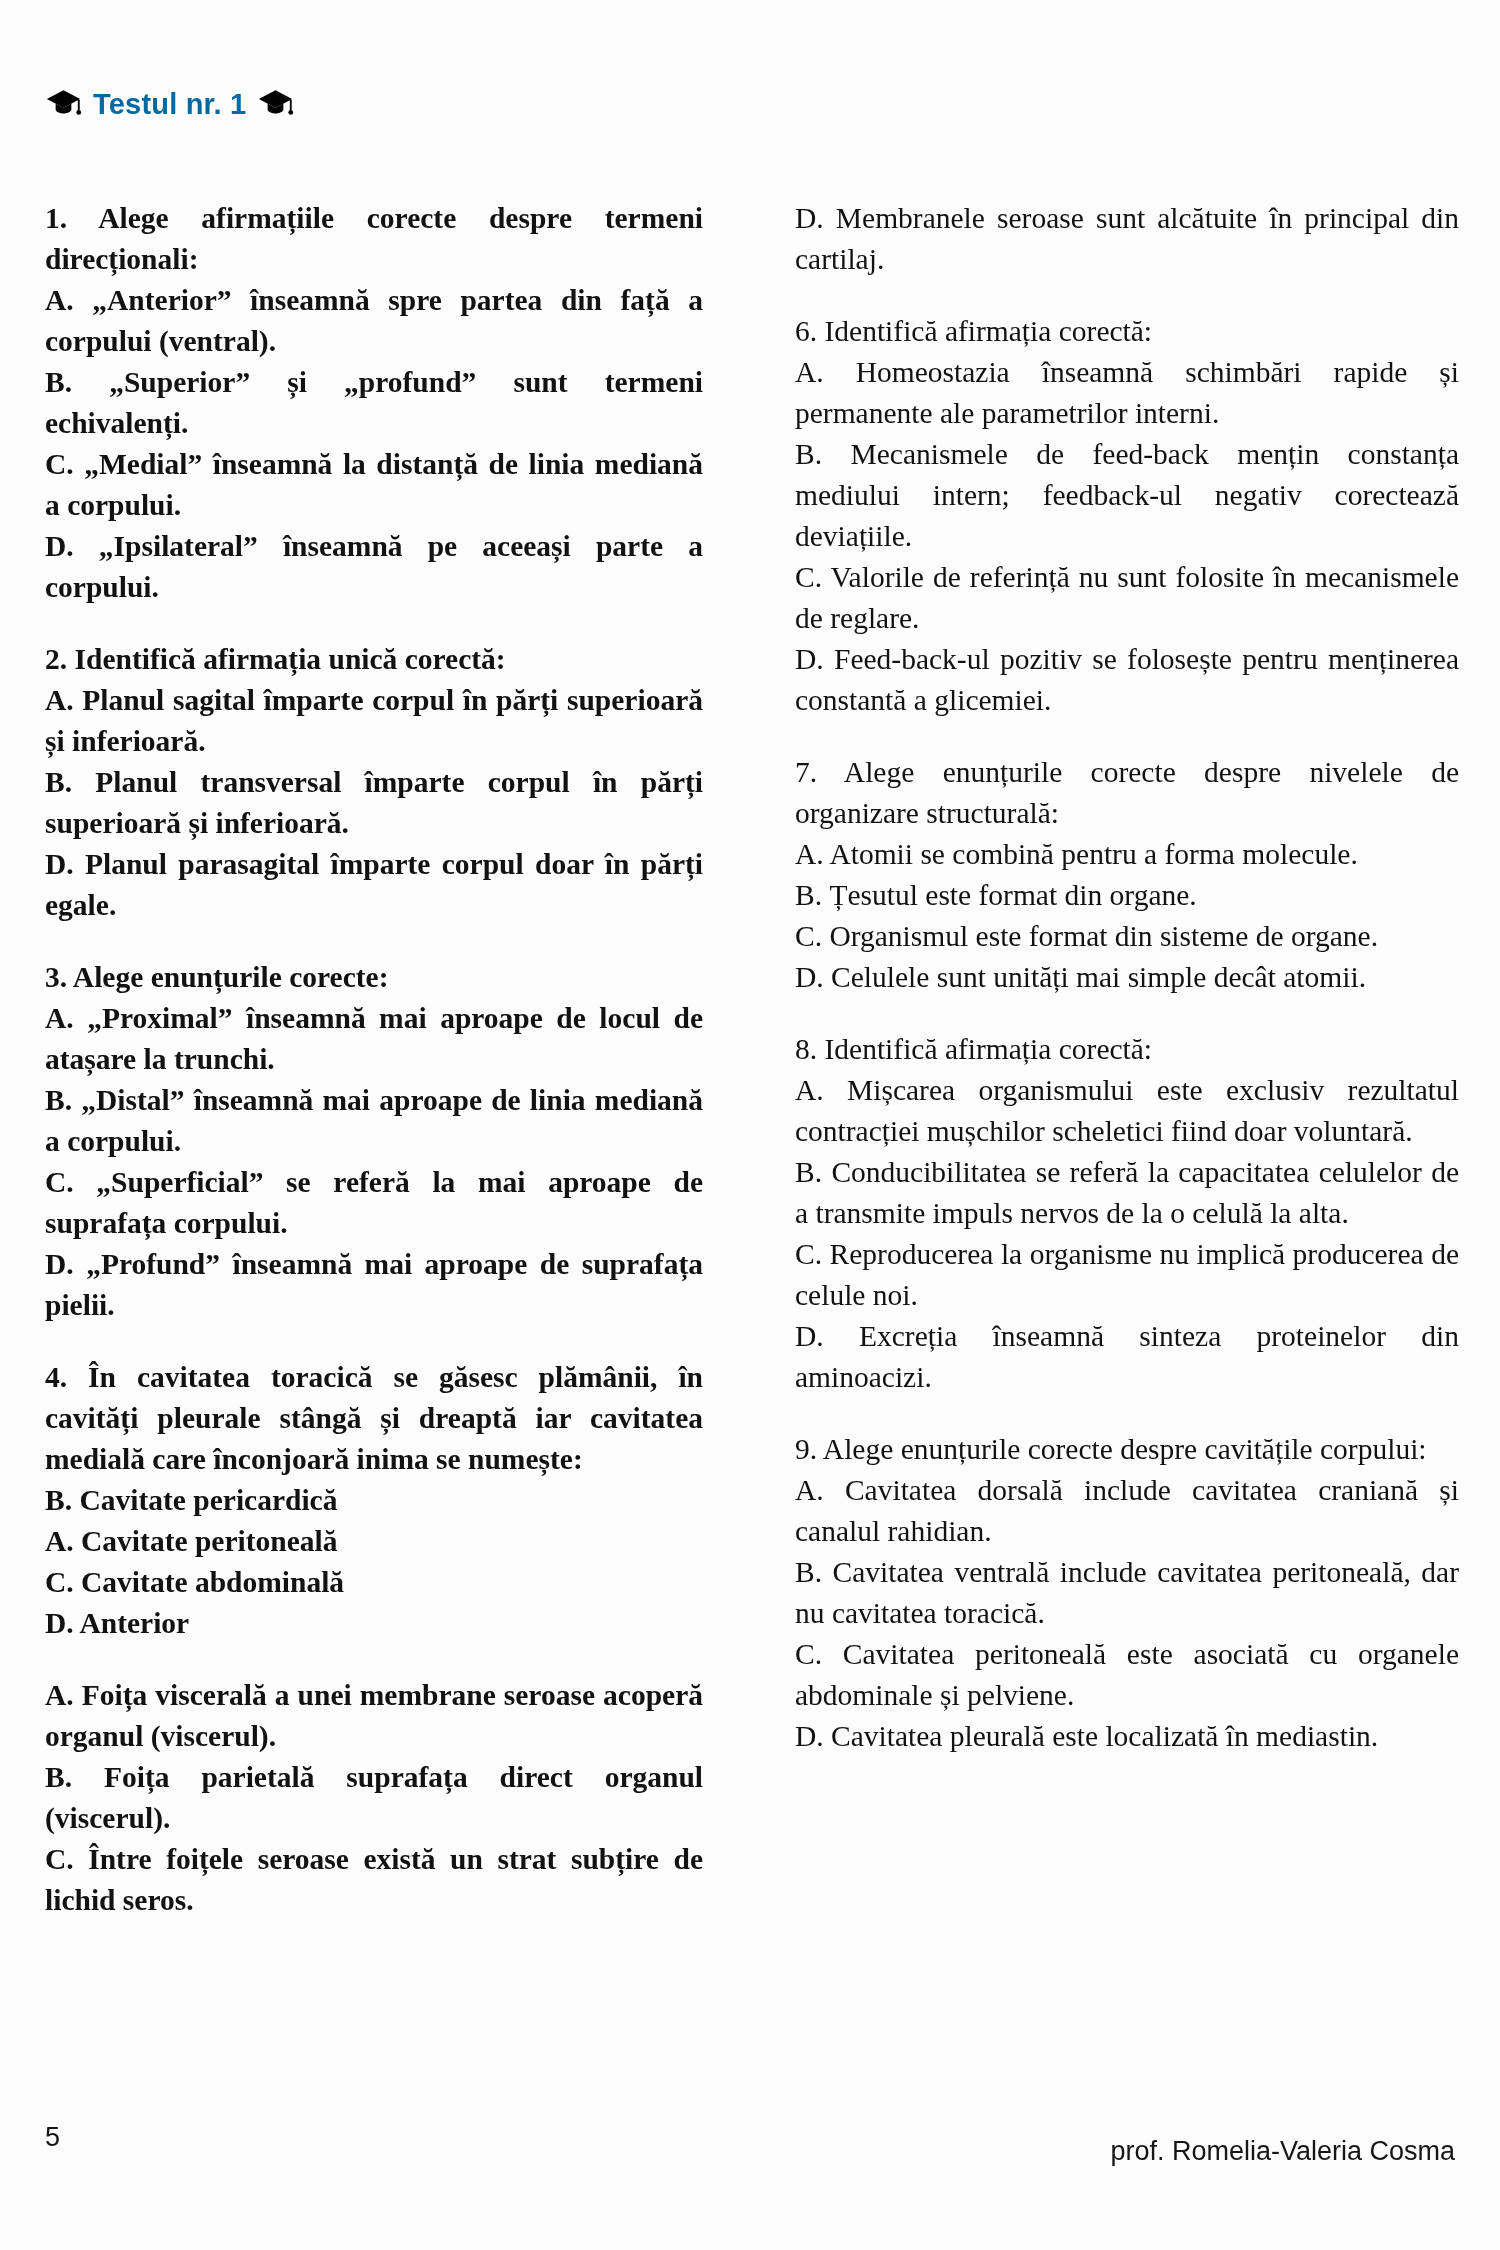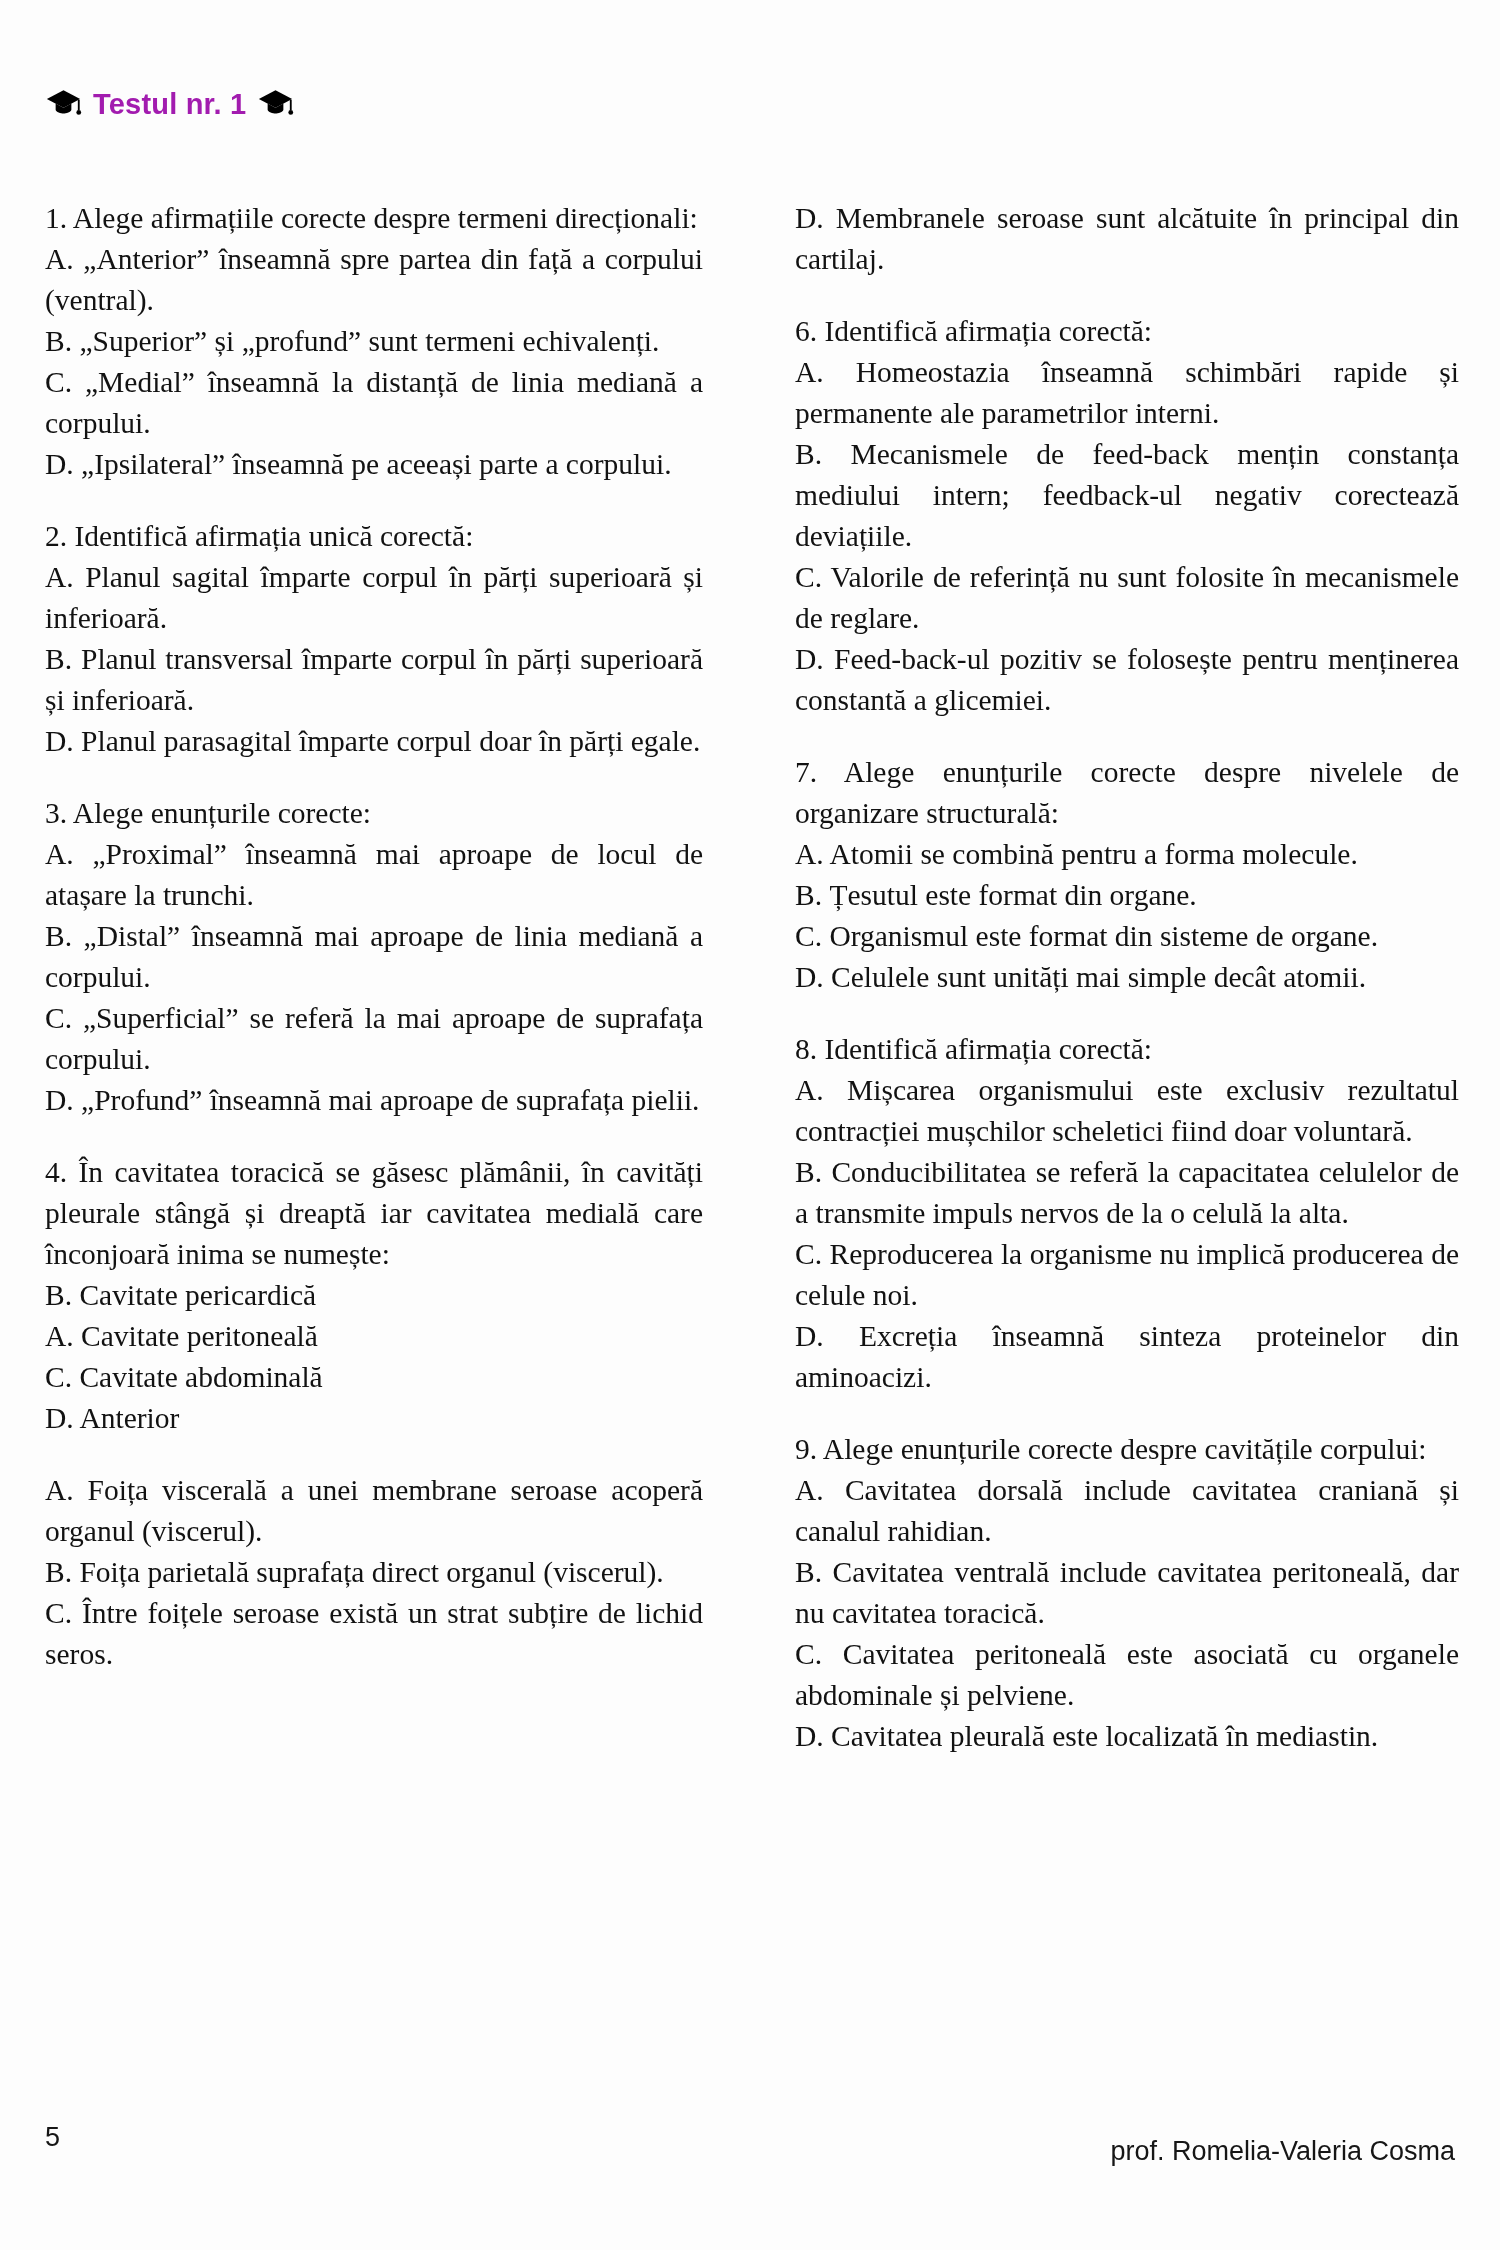--- a/index.html
+++ b/index.html
@@ -11,31 +11,31 @@
     -webkit-font-smoothing:antialiased;
   }
   .page {
     position:relative; width:1500px; height:2250px;
     background:#fdfdfd; overflow:hidden;
   }
   .header {
     position:absolute; left:45px; top:88px;
     display:flex; align-items:center; gap:11px;
     font-family:"Liberation Sans", sans-serif;
-    font-weight:700; font-size:29px; color:#a21caf;
+    font-weight:700; font-size:29px; color:#0369a1;
     letter-spacing:0.2px;
   }
   .cap-icon { display:inline-block; width:37px; height:32px; }
   .cap-icon svg { display:block; }
   .col {
     position:absolute; top:198px;
     font-size:29.5px; line-height:41px;
     text-align:justify;
   }
-  .col-left  { left:45px;  width:658px; }
+  .col-left  { left:45px;  width:658px;font-weight:bold; }
   .col-right { left:795px; width:664px; }
   .question { margin:0 0 31px 0; }
   .question p { margin:0; padding:0; }
   .footer {
     position:absolute; left:45px; top:2122px; width:1413px; height:40px;
     font-family:"Liberation Sans", sans-serif;
     font-size:27px; color:#161616;
   }
   .footer-page   { position:absolute; left:0; top:0; }
   .footer-center { position:absolute; left:0; right:75px; top:0; text-align:center; }

